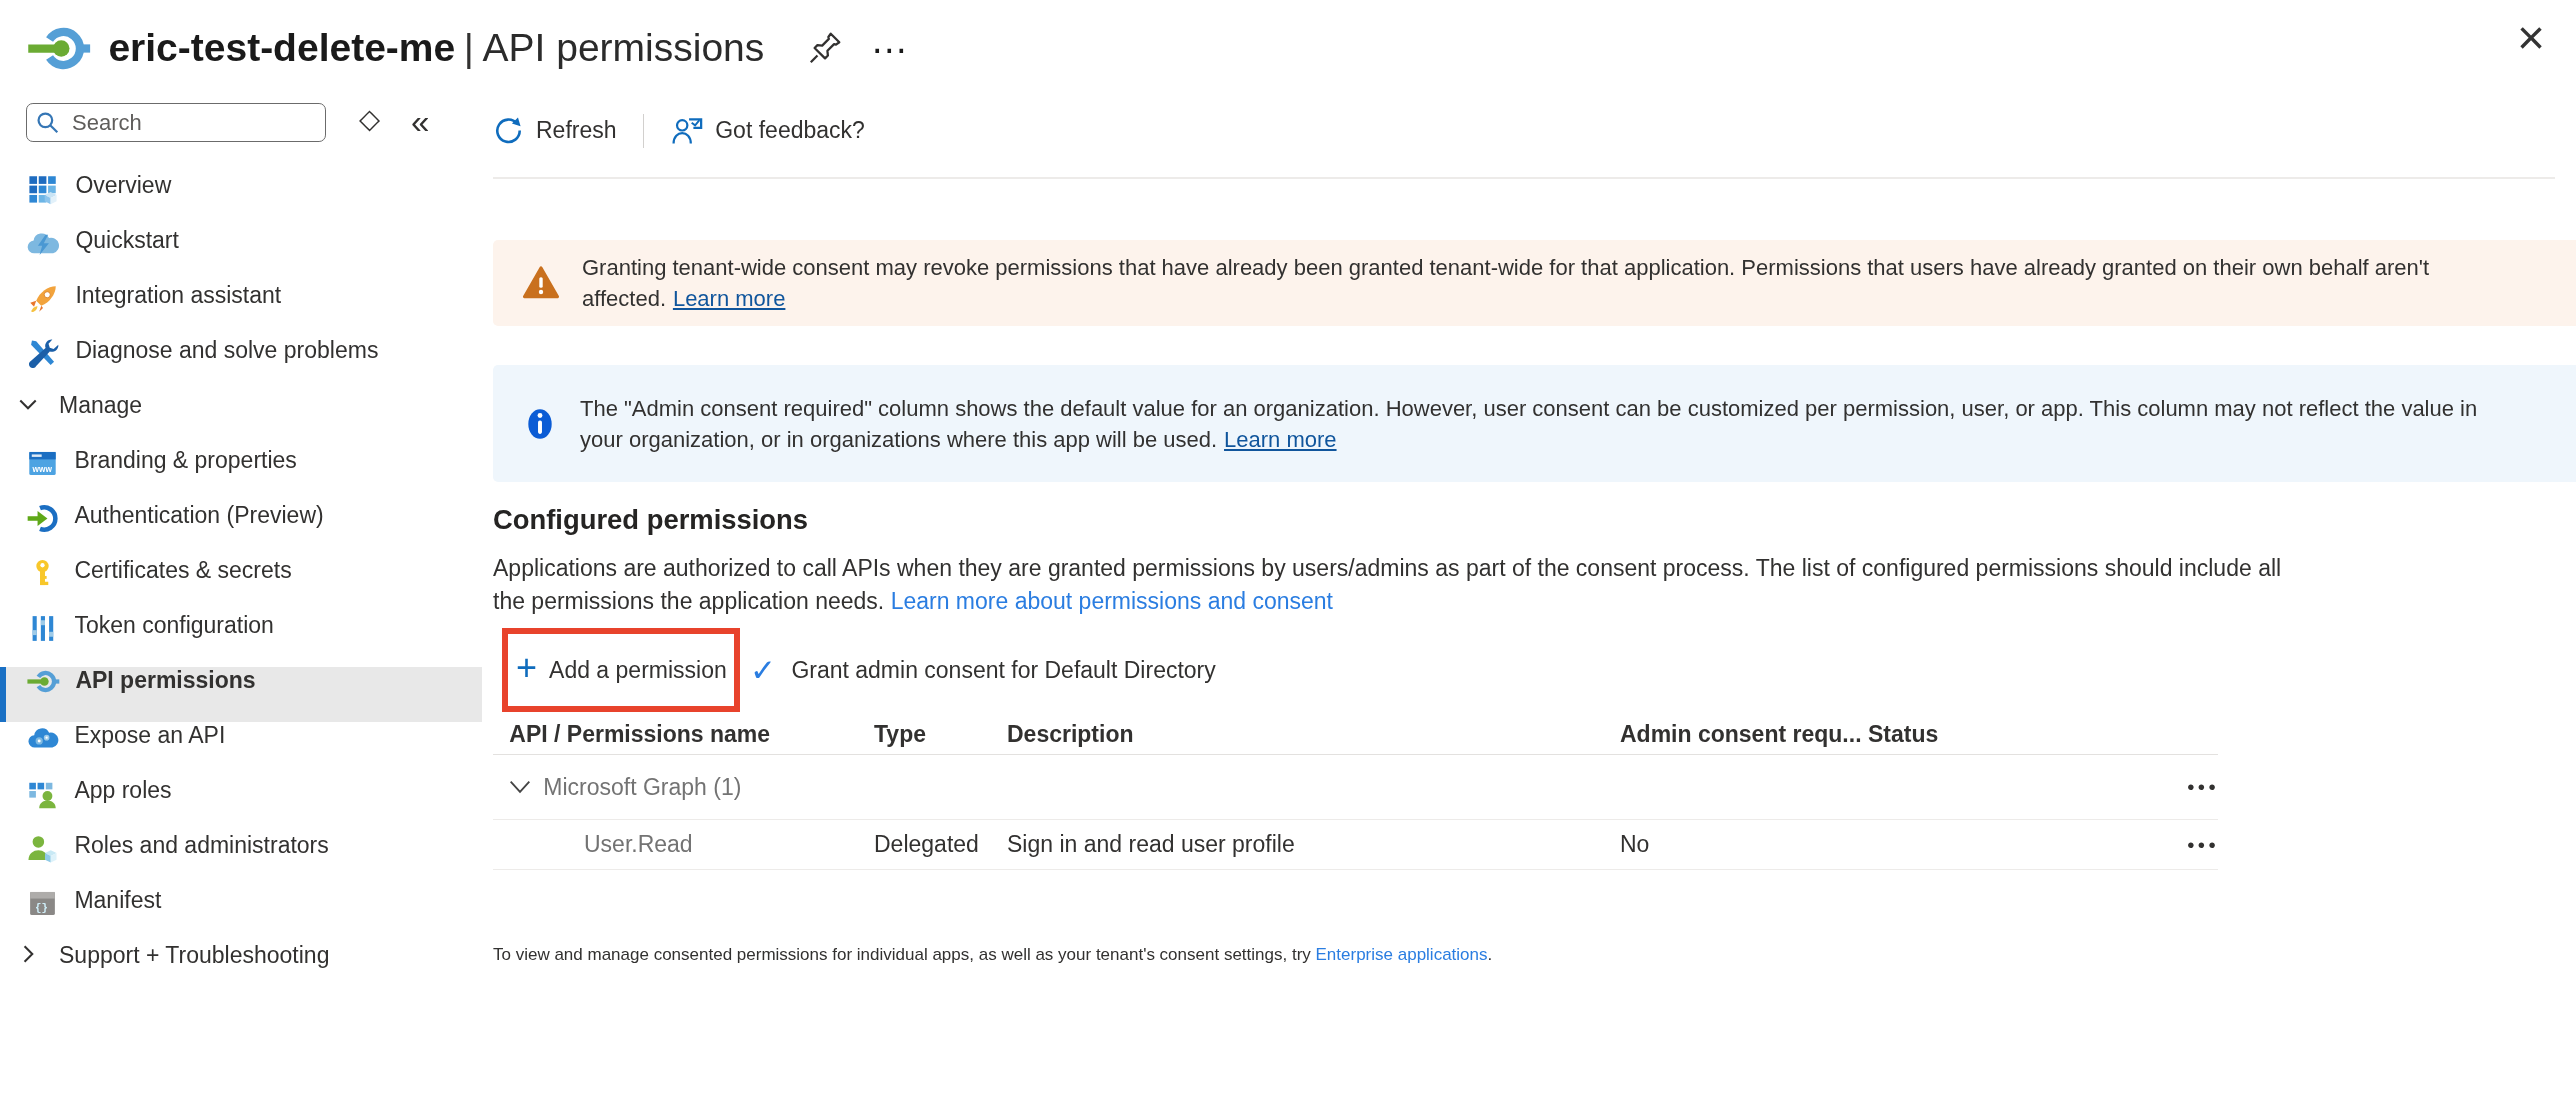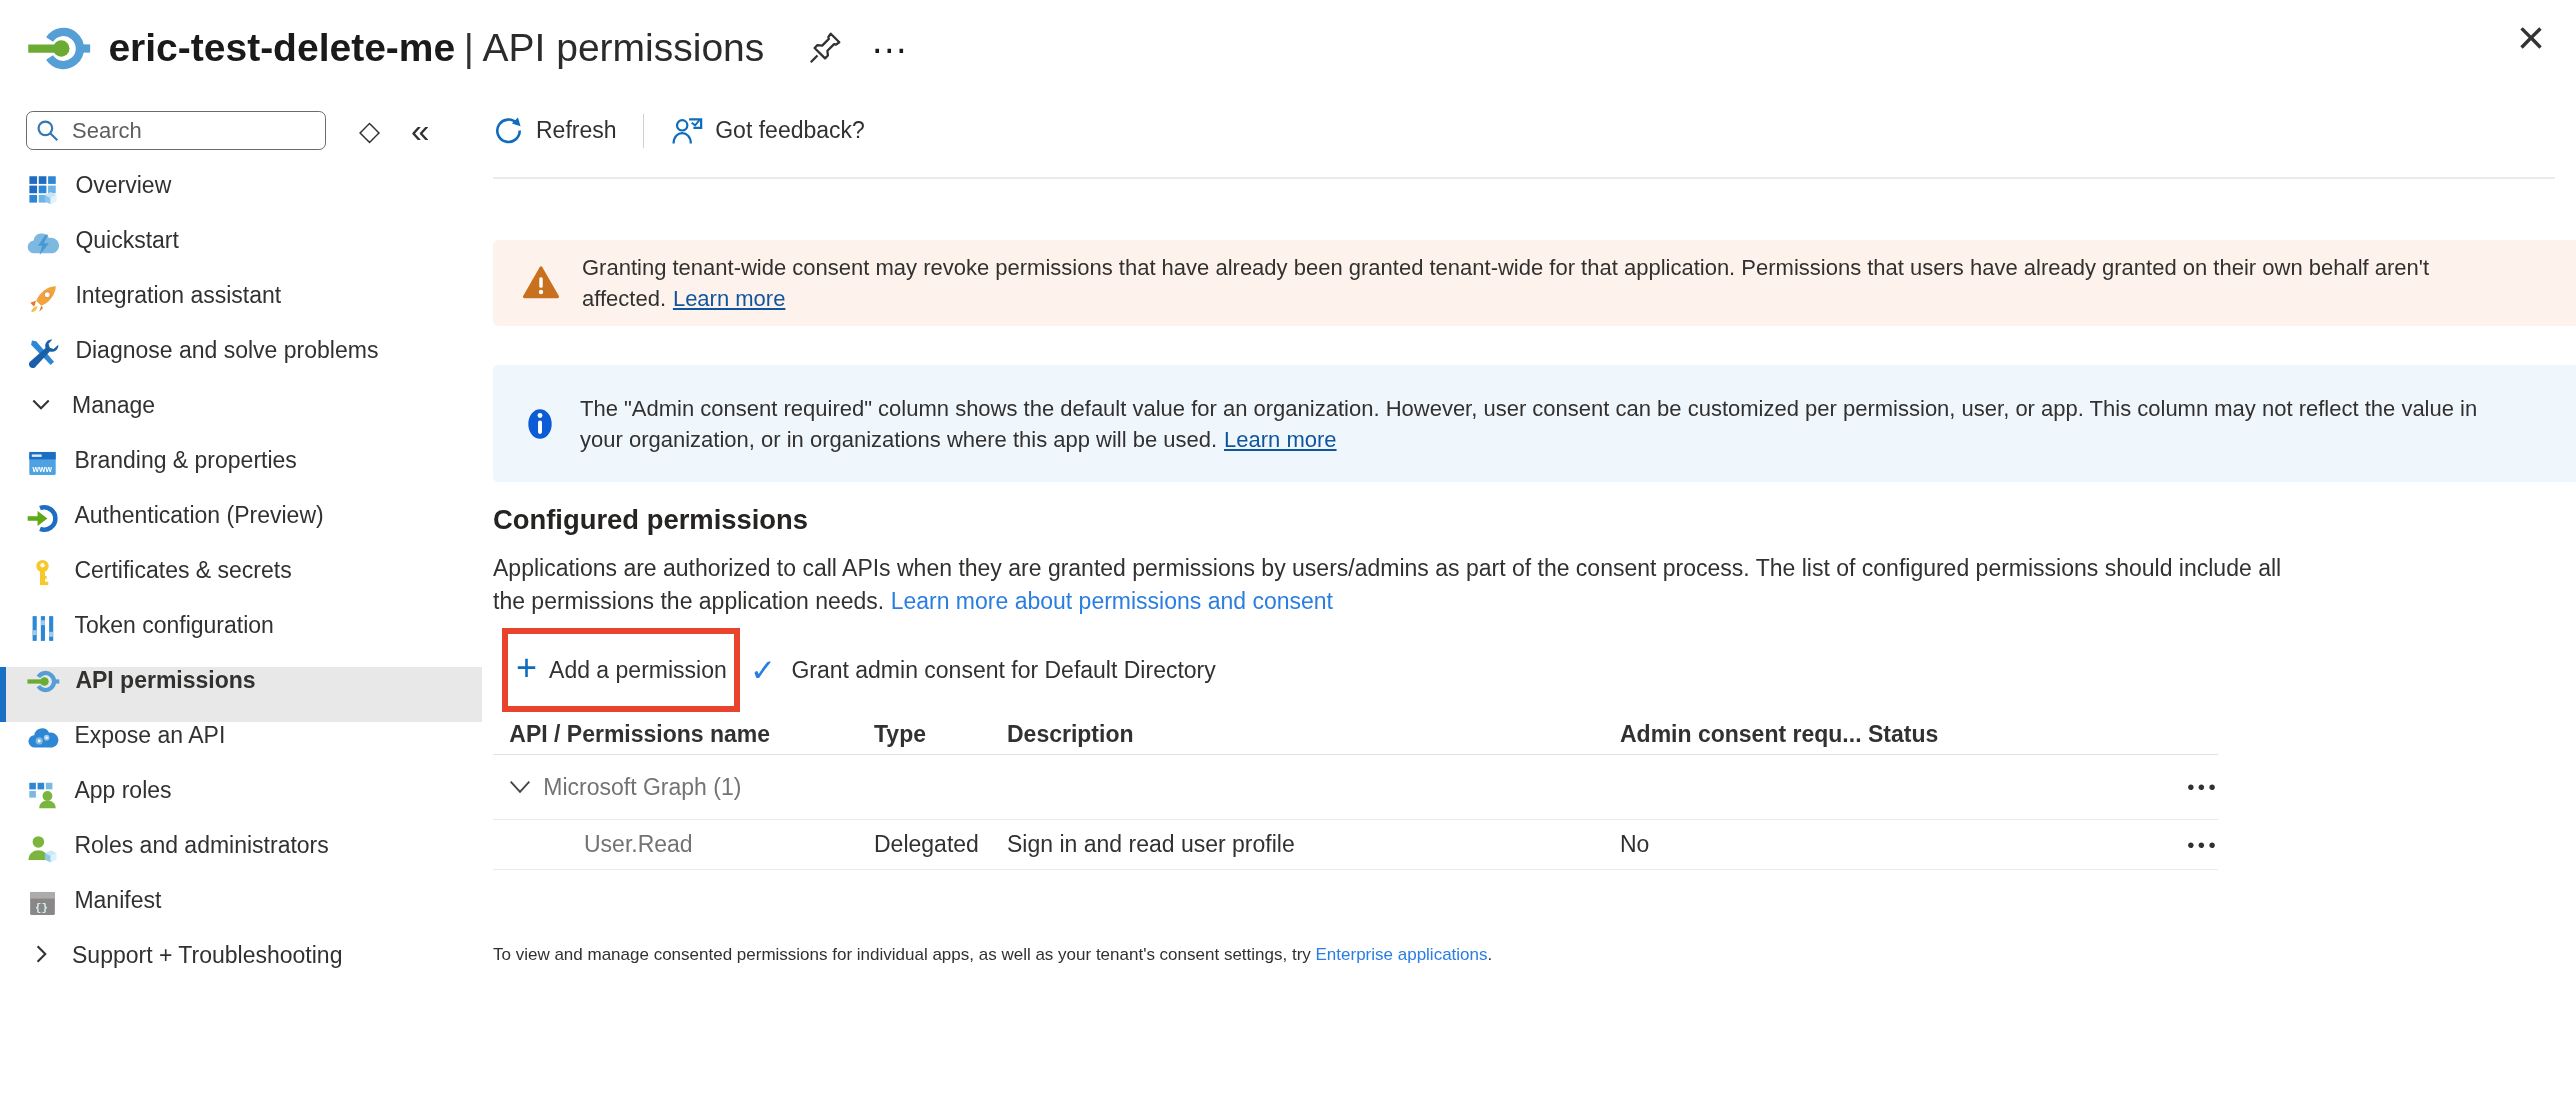--- a/index.html
+++ b/index.html
@@ -17,33 +17,33 @@
   .page-title { margin-left: 15.4px; font-size: 39px; color: #1a1a1a; white-space: nowrap; }
   .page-title .app-name { font-weight: 700; }
   .page-title .sep { font-weight: 300; color: #323130; margin: 0 8.6px; }
   .page-title .page-name { font-weight: 400; color: #2b2b2b; }
   .pin-btn { margin-left: 41px; width: 41px; height: 41px; background: none; border: none; cursor: pointer; }
   .more-btn { margin-left: 24px; background: none; border: none; font-size: 38px; color: #1a1a1a; letter-spacing: 1.7px; cursor: pointer; line-height: 17px; padding-bottom: 15.4px; }
   .blade-close { position: absolute; right: 31px; top: 10.3px; background: none; border: none; font-size: 48px; font-weight: 300; color: #333; cursor: pointer; }
 
   
   .sidebar { position: absolute; left: 0; top: 103px; width: 482px; bottom: 0; }
-  .search-row { display: flex; align-items: center; padding-left: 26px; height: 55px; }
+  .search-row { display: flex; align-items: flex-start; padding-left: 26px; height: 55px; }
   .search-wrap { position: relative; }
   .search-wrap svg { position: absolute; left: 10.3px; top: 7.7px; }
   .search-input { width: 300px; height: 39px; border: 1.7px solid #6b6b6b; border-radius: 6.9px; font-size: 22px; padding-left: 45px; color: #323130; font-family: "Liberation Sans", sans-serif; outline: none; }
   .search-input::placeholder { color: #5f5d5b; }
   .resize-btn { margin-left: 33px; background: none; border: none; font-size: 27.4px; color: #323130; cursor: pointer; }
   .collapse-btn { margin-left: 31px; background: none; border: none; font-size: 33px; color: #323130; cursor: pointer; }
 
   .nav { margin-top: 13.7px; }
   .nav-item { position: relative; height: 55px; display: flex; align-items: flex-start; gap: 15.4px; padding-left: 26px; font-size: 23px; color: #323130; cursor: pointer; }
   .nav-item svg { flex: 0 0 auto; }
   .nav-item.child { }
-  .nav-item.section-toggle { padding-left: 29px; gap: 19px; }
+  .nav-item.section-toggle { padding-left: 16px; gap: 19px; }
   .nav-item.selected { background: #e8e8e8; font-weight: 700; }
   .nav-item.selected::before { content: ""; position: absolute; left: 0; top: 0; bottom: 0; width: 6px; background: #1a70c4; }
 
   
   .main { position: absolute; left: 493px; top: 103px; right: 0; bottom: 0; }
   .toolbar { display: flex; align-items: center; height: 55px; }
   .tool-btn { display: flex; align-items: center; gap: 12px; background: none; border: none; font-size: 23px; color: #323130; font-family: "Liberation Sans", sans-serif; cursor: pointer; }
   .toolbar-divider { width: 1.7px; height: 34px; background: #d2d0ce; margin: 0 26px; }
   .toolbar-underline { position: absolute; left: 0; top: 74px; right: 20.6px; height: 1.7px; background: #edebe9; }
 

